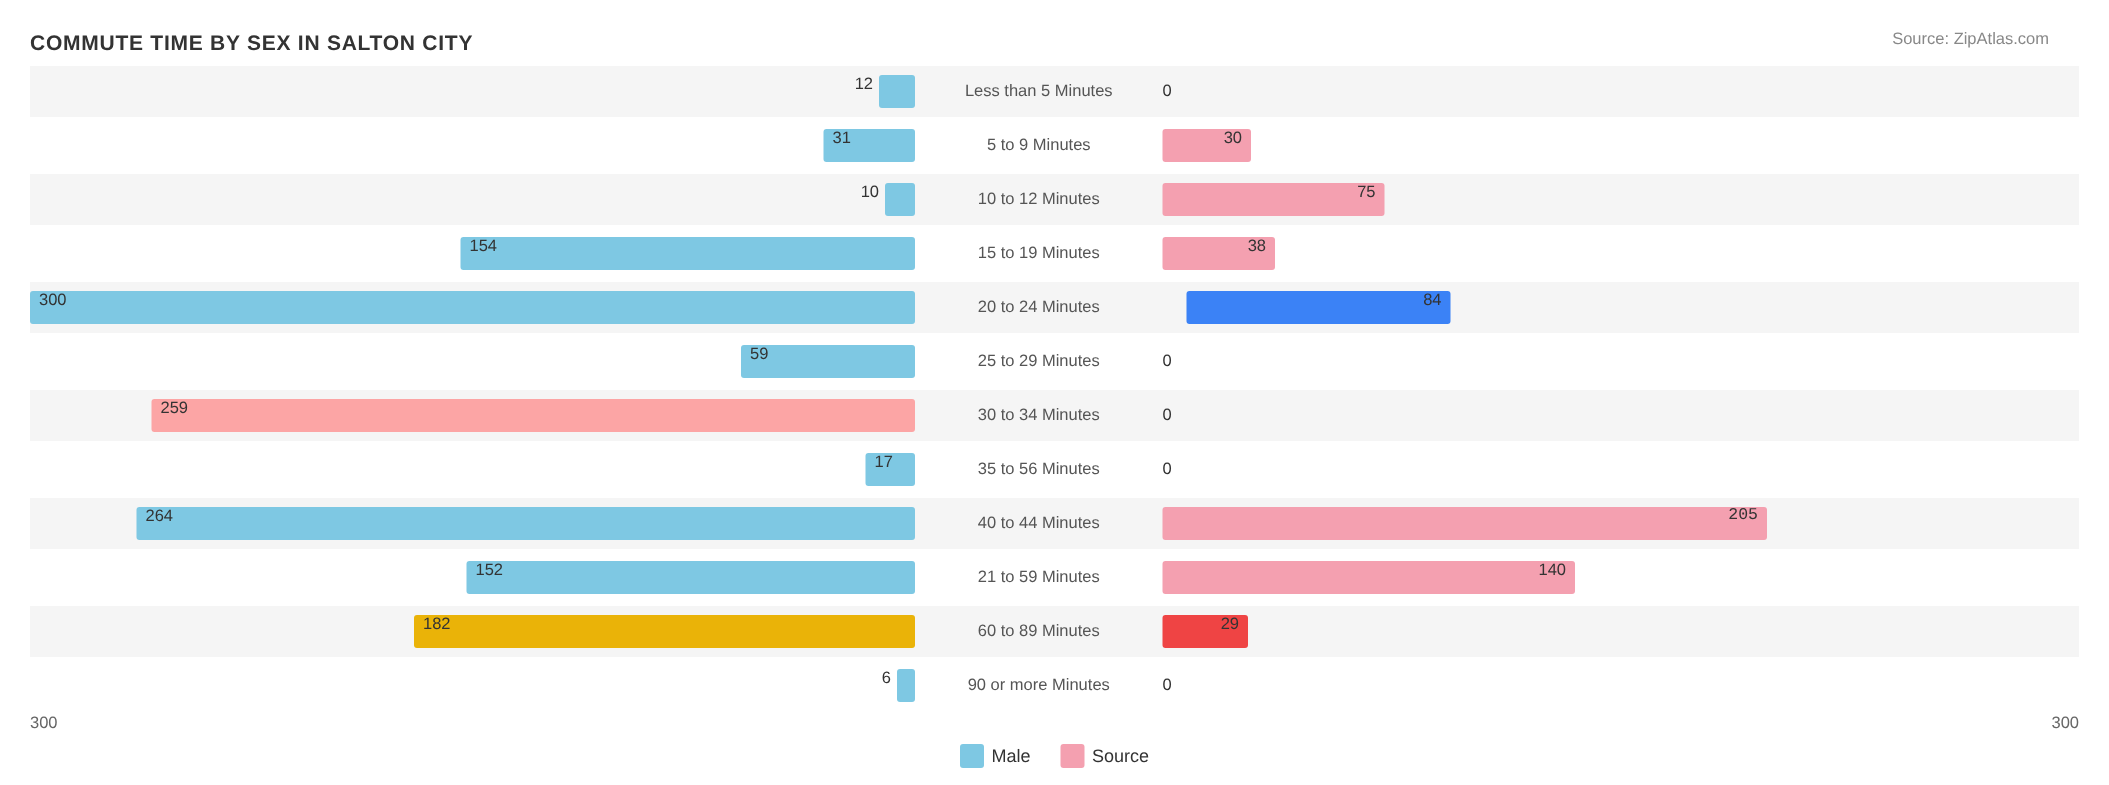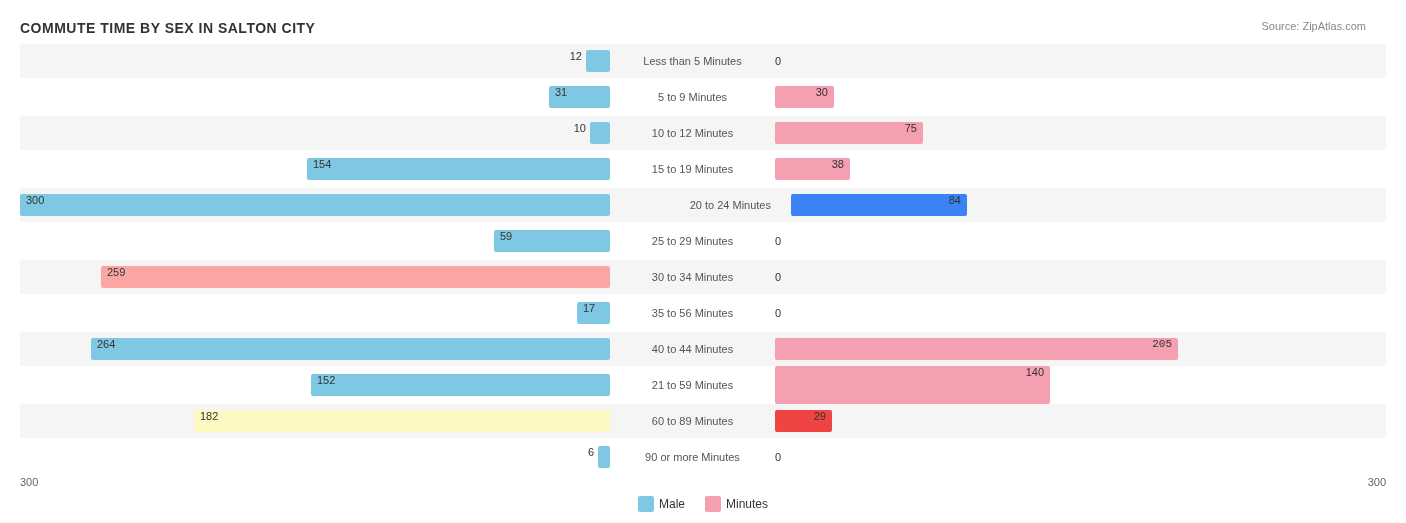--- a/index.html
+++ b/index.html
@@ -179,21 +179,21 @@
             <span class="val-inside-female">38</span>
           </div>
     </div>
   </div>
       <div class="row">
     <div class="left-section" style="width:590px; position:relative; height:100%; display:flex; align-items:center;">
       <div class="bar-male" style="width:590px; position:absolute; right:0; height:22px; background:#7ec8e3; border-radius:2px;">
             <span class="val-inside-male">300</span>
           </div>
     </div>
-    <div class="label-center" style="width:165px; text-align:right; font-size:11px; color:#555; flex-shrink:0; padding:0 4px;">20 to 24 Minutes</div>
+    <div class="label-center" style="width:165px; text-align:center; font-size:11px; color:#555; flex-shrink:0; padding:0 4px;">20 to 24 Minutes</div>
     <div class="right-section" style="width:590px; position:relative; height:100%; display:flex; align-items:center;">
       <div class="bar-female" style="width:176px; position:absolute; left:16px; height:22px; background:#3b82f6; border-radius:2px;">
             <span class="val-inside-female">84</span>
           </div>
     </div>
   </div>
       <div class="row">
     <div class="left-section" style="width:590px; position:relative; height:100%; display:flex; align-items:center;">
       <div class="bar-male" style="width:116px; position:absolute; right:0; height:22px; background:#7ec8e3; border-radius:2px;">
             <span class="val-inside-male">59</span>
@@ -243,28 +243,28 @@
     </div>
   </div>
       <div class="row">
     <div class="left-section" style="width:590px; position:relative; height:100%; display:flex; align-items:center;">
       <div class="bar-male" style="width:299px; position:absolute; right:0; height:22px; background:#7ec8e3; border-radius:2px;">
             <span class="val-inside-male">152</span>
           </div>
     </div>
     <div class="label-center" style="width:165px; text-align:center; font-size:11px; color:#555; flex-shrink:0; padding:0 4px;">21 to 59 Minutes</div>
     <div class="right-section" style="width:590px; position:relative; height:100%; display:flex; align-items:center;">
-      <div class="bar-female" style="width:275px; position:absolute; left:0; height:38px; background:#f4a0b0; border-radius:2px;padding-left:39px;">
+      <div class="bar-female" style="width:275px; position:absolute; left:0; height:22px; background:#f4a0b0; border-radius:2px;padding-left:39px;">
             <span class="val-inside-female">140</span>
           </div>
     </div>
   </div>
       <div class="row">
     <div class="left-section" style="width:590px; position:relative; height:100%; display:flex; align-items:center;">
-      <div class="bar-male" style="width:416px; position:absolute; right:0; height:22px; background:#fef9c3; border-radius:2px;">
+      <div class="bar-male" style="width:334px; position:absolute; right:0; height:22px; background:#eab308; border-radius:2px;">
             <span class="val-inside-male">182</span>
           </div>
     </div>
     <div class="label-center" style="width:165px; text-align:center; font-size:11px; color:#555; flex-shrink:0; padding:0 4px;">60 to 89 Minutes</div>
     <div class="right-section" style="width:590px; position:relative; height:100%; display:flex; align-items:center;">
       <div class="bar-female" style="width:57px; position:absolute; left:0; height:22px; background:#ef4444; border-radius:2px;">
             <span class="val-inside-female">29</span>
           </div>
     </div>
   </div>
@@ -287,16 +287,16 @@
     <span>300</span>
   </div>
 
   <div class="legend">
     <div class="legend-item">
       <div class="legend-box" style="background:#7ec8e3;"></div>
       <span>Male</span>
     </div>
     <div class="legend-item">
       <div class="legend-box" style="background:#f4a0b0;"></div>
-      <span>Minutes</span>
+      <span>Source</span>
     </div>
   </div>
 </div>
 
 </body></html>

